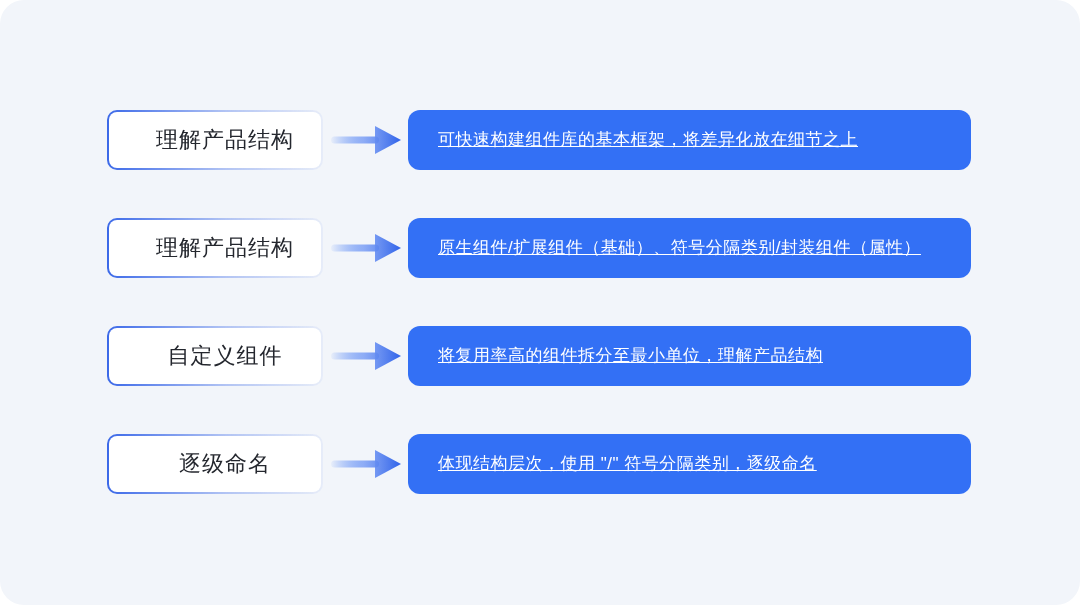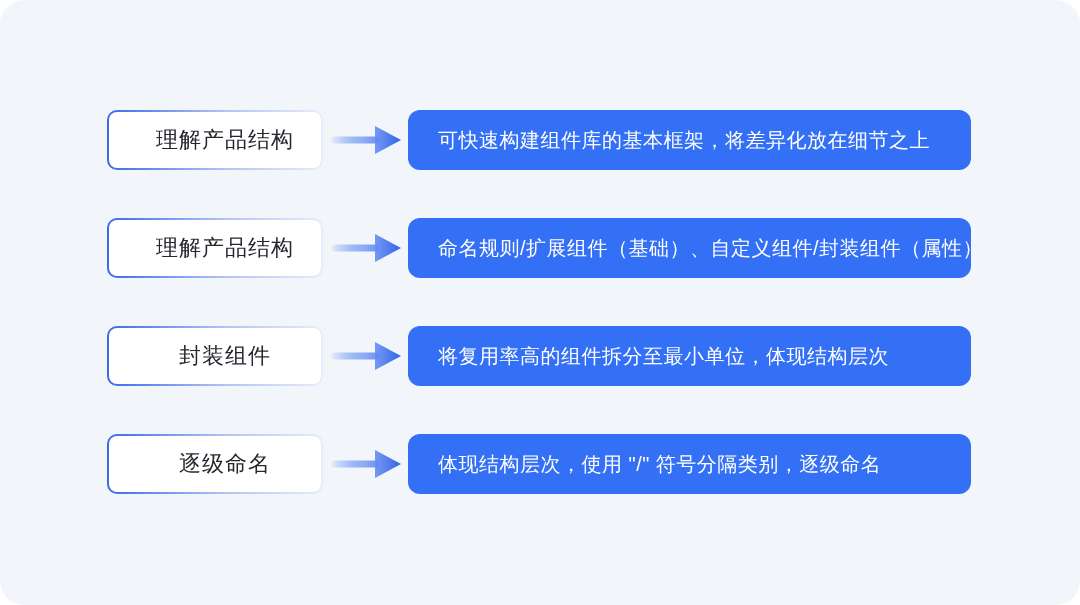--- a/index.html
+++ b/index.html
@@ -37,21 +37,21 @@
   }
   .desc-box{
     box-sizing:border-box;
     margin-left:5px;width:563px;height:60px;flex:none;
     border-radius:12px;
     background:#3370F5;
     display:flex;align-items:center;
     padding:0 24px 0 30px;
   }
   .desc-text{
-    font-size:20px;color:#ffffff;letter-spacing:0.5px;line-height:1.3;white-space:nowrap;
+    font-size:17px;color:#ffffff;letter-spacing:0.5px;line-height:1.3;white-space:nowrap;text-decoration:underline;
   }
   .svg-defs{position:absolute;width:0;height:0;}
 </style>
 </head>
 <body>
 
 <svg class="svg-defs" aria-hidden="true">
   <defs>
     <linearGradient id="arrowGrad" x1="0" y1="16" x2="72" y2="16" gradientUnits="userSpaceOnUse">
       <stop offset="0" stop-color="#3370F5" stop-opacity="0.05"></stop>
@@ -79,34 +79,34 @@
 
     <div class="row">
       <div class="label-box">
         <span class="label-text">理解产品结构</span>
       </div>
       <svg class="arrow" viewBox="0 0 72 32">
         <rect x="0" y="12.5" width="48" height="7" rx="3.5" fill="url(#arrowGrad)"></rect>
         <polygon points="44,2 70,16 44,30" fill="url(#arrowGrad)"></polygon>
       </svg>
       <div class="desc-box">
-        <span class="desc-text">命名规则/扩展组件（基础）、自定义组件/封装组件（属性）</span>
+        <span class="desc-text">原生组件/扩展组件（基础）、符号分隔类别/封装组件（属性）</span>
       </div>
     </div>
 
     <div class="row">
       <div class="label-box">
-        <span class="label-text">封装组件</span>
+        <span class="label-text">自定义组件</span>
       </div>
       <svg class="arrow" viewBox="0 0 72 32">
         <rect x="0" y="12.5" width="48" height="7" rx="3.5" fill="url(#arrowGrad)"></rect>
         <polygon points="44,2 70,16 44,30" fill="url(#arrowGrad)"></polygon>
       </svg>
       <div class="desc-box">
-        <span class="desc-text">将复用率高的组件拆分至最小单位，体现结构层次</span>
+        <span class="desc-text">将复用率高的组件拆分至最小单位，理解产品结构</span>
       </div>
     </div>
 
     <div class="row">
       <div class="label-box">
         <span class="label-text">逐级命名</span>
       </div>
       <svg class="arrow" viewBox="0 0 72 32">
         <rect x="0" y="12.5" width="48" height="7" rx="3.5" fill="url(#arrowGrad)"></rect>
         <polygon points="44,2 70,16 44,30" fill="url(#arrowGrad)"></polygon>

